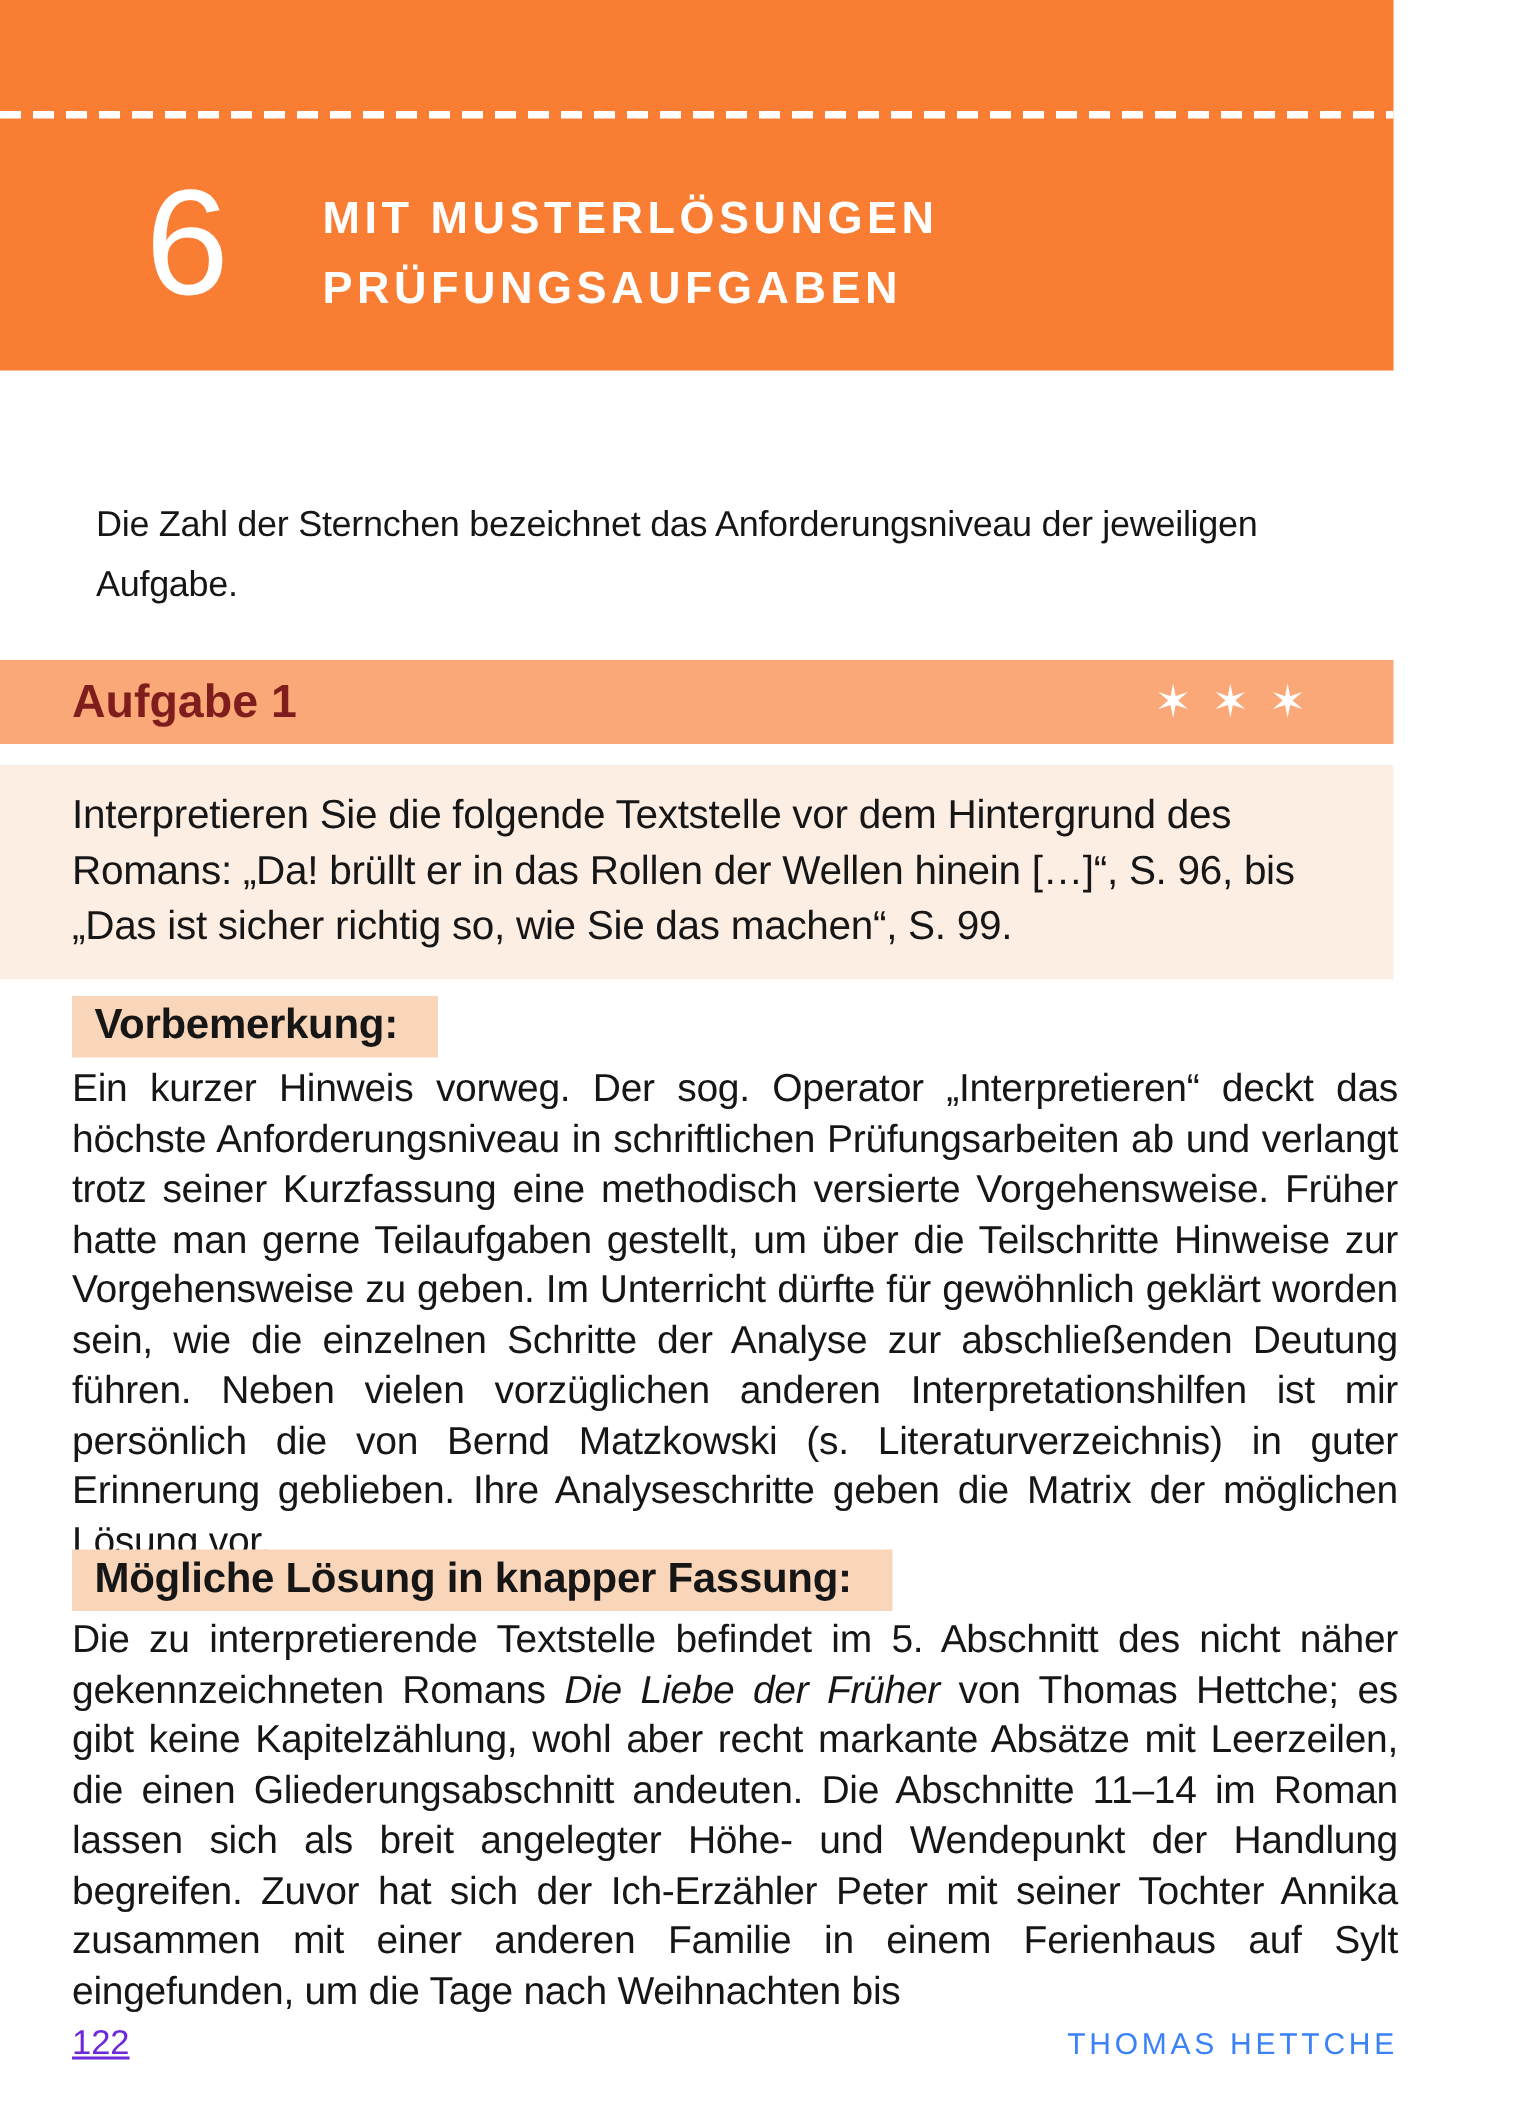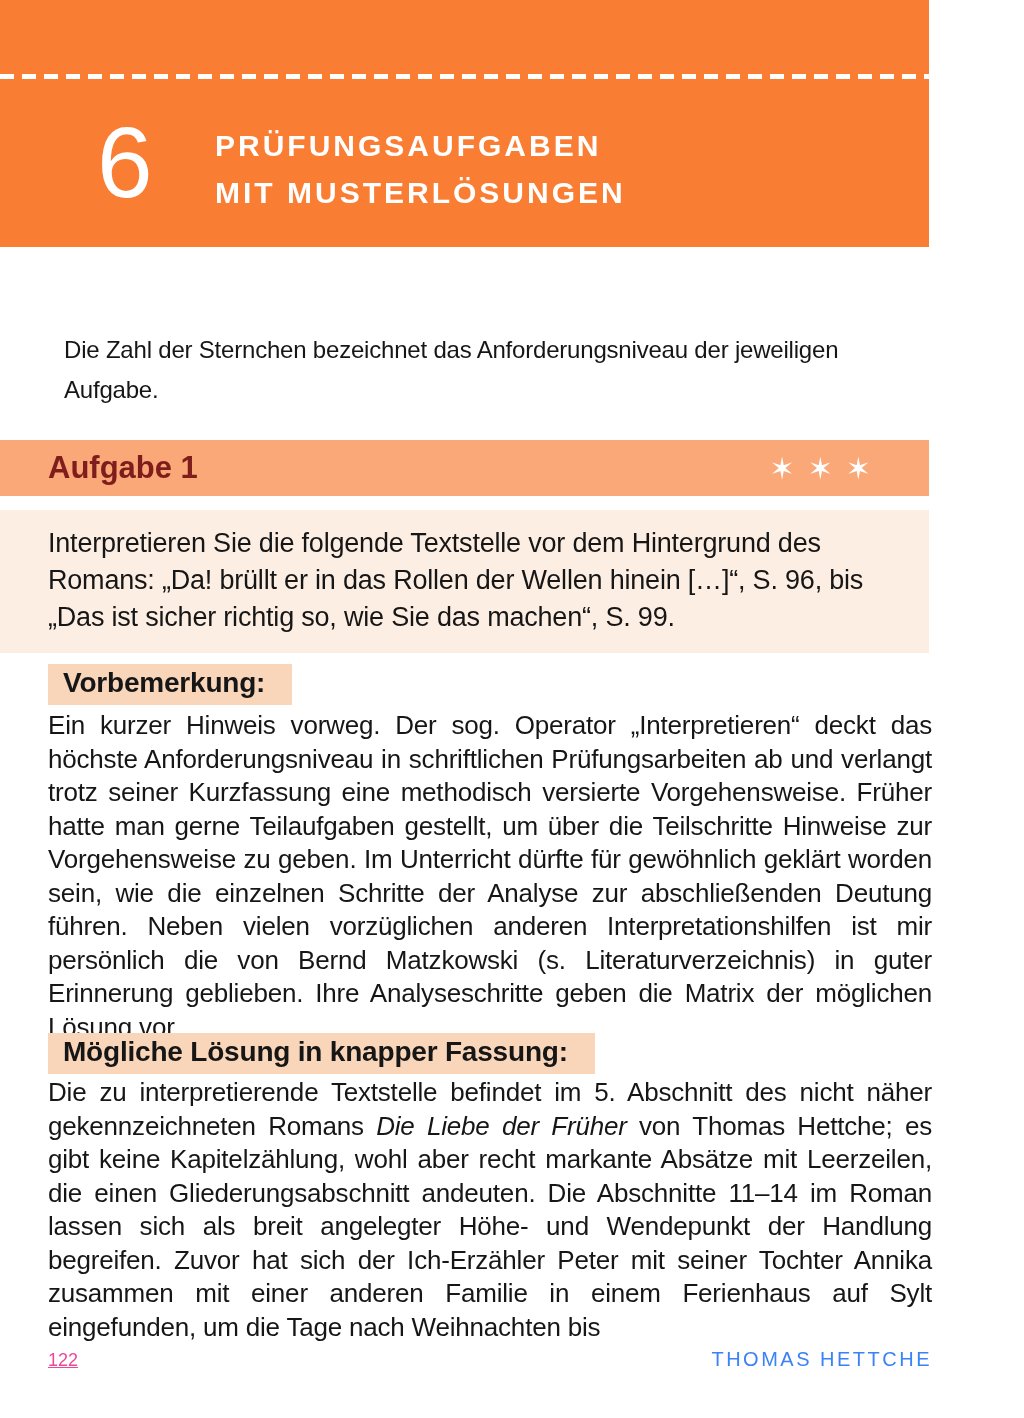--- a/index.html
+++ b/index.html
@@ -125,42 +125,42 @@
   
   .page-footer {
     position: absolute;
     left: 48px; top: 1348px;
     width: 884px;
     display: flex;
     justify-content: space-between;
     align-items: baseline;
   }
   .page-number {
-    font-size: 18px;
-    color: #ec4899;
+    font-size: 23px;
+    color: #6d28d9;
     text-decoration: underline;
   }
   .running-header {
     font-size: 20px;
     font-weight: 500;
     letter-spacing: 2.5px;
     color: #3b82f6;
   }
 </style>
 </head>
 <body>
 
 <div class="page">
 
   <div class="chapter-header">
     <div class="dash-line"></div>
     <div class="chapter-number">6</div>
     <div class="chapter-title">
+      <div>MIT MUSTERLÖSUNGEN</div>
       <div>PRÜFUNGSAUFGABEN</div>
-      <div>MIT MUSTERLÖSUNGEN</div>
     </div>
   </div>
 
   <p class="intro">Die Zahl der Sternchen bezeichnet das Anforderungsniveau der jeweiligen Aufgabe.</p>
 
   <div class="task-banner">
     <span class="task-banner-label">Aufgabe 1</span>
     <span class="difficulty-stars">✶✶✶</span>
   </div>
 

